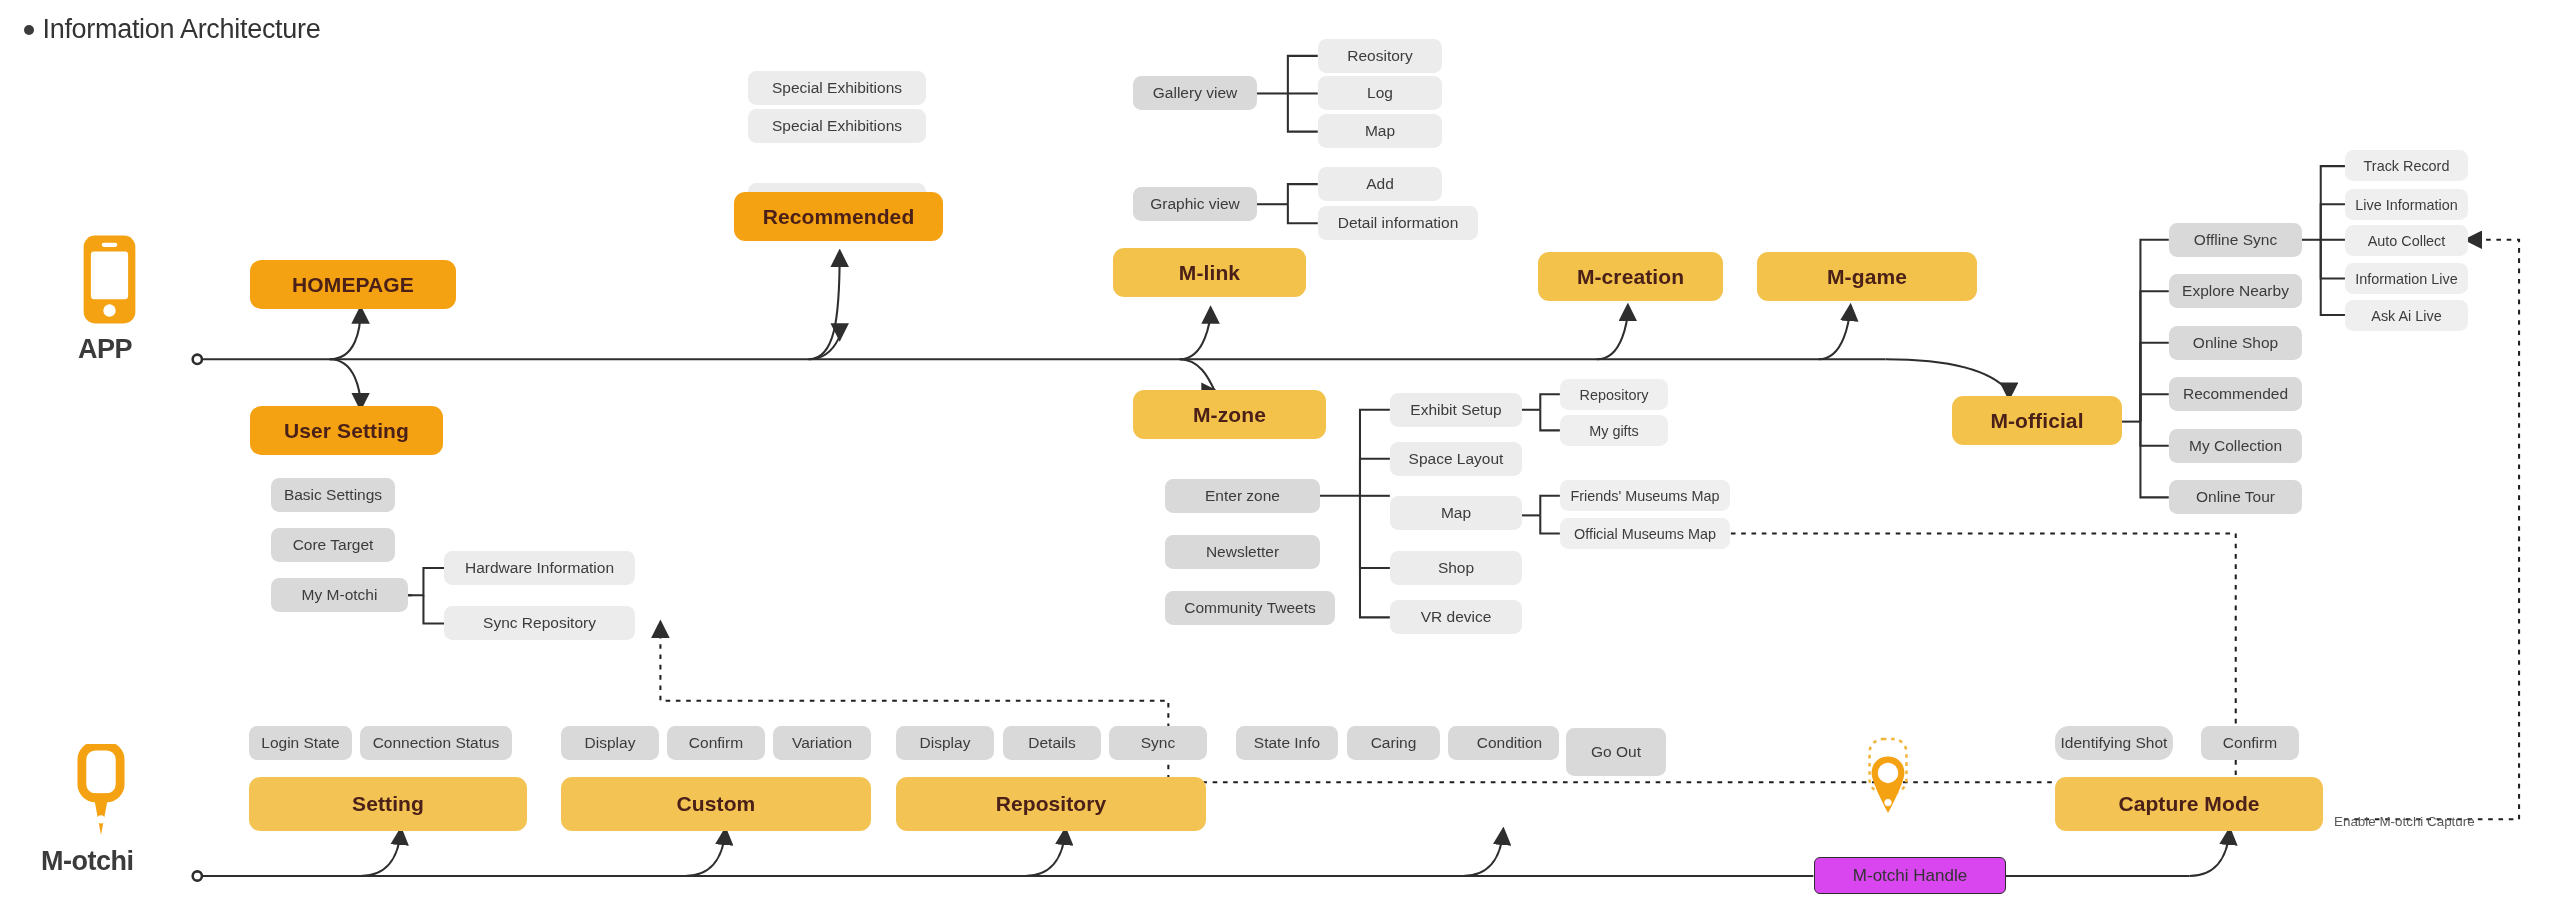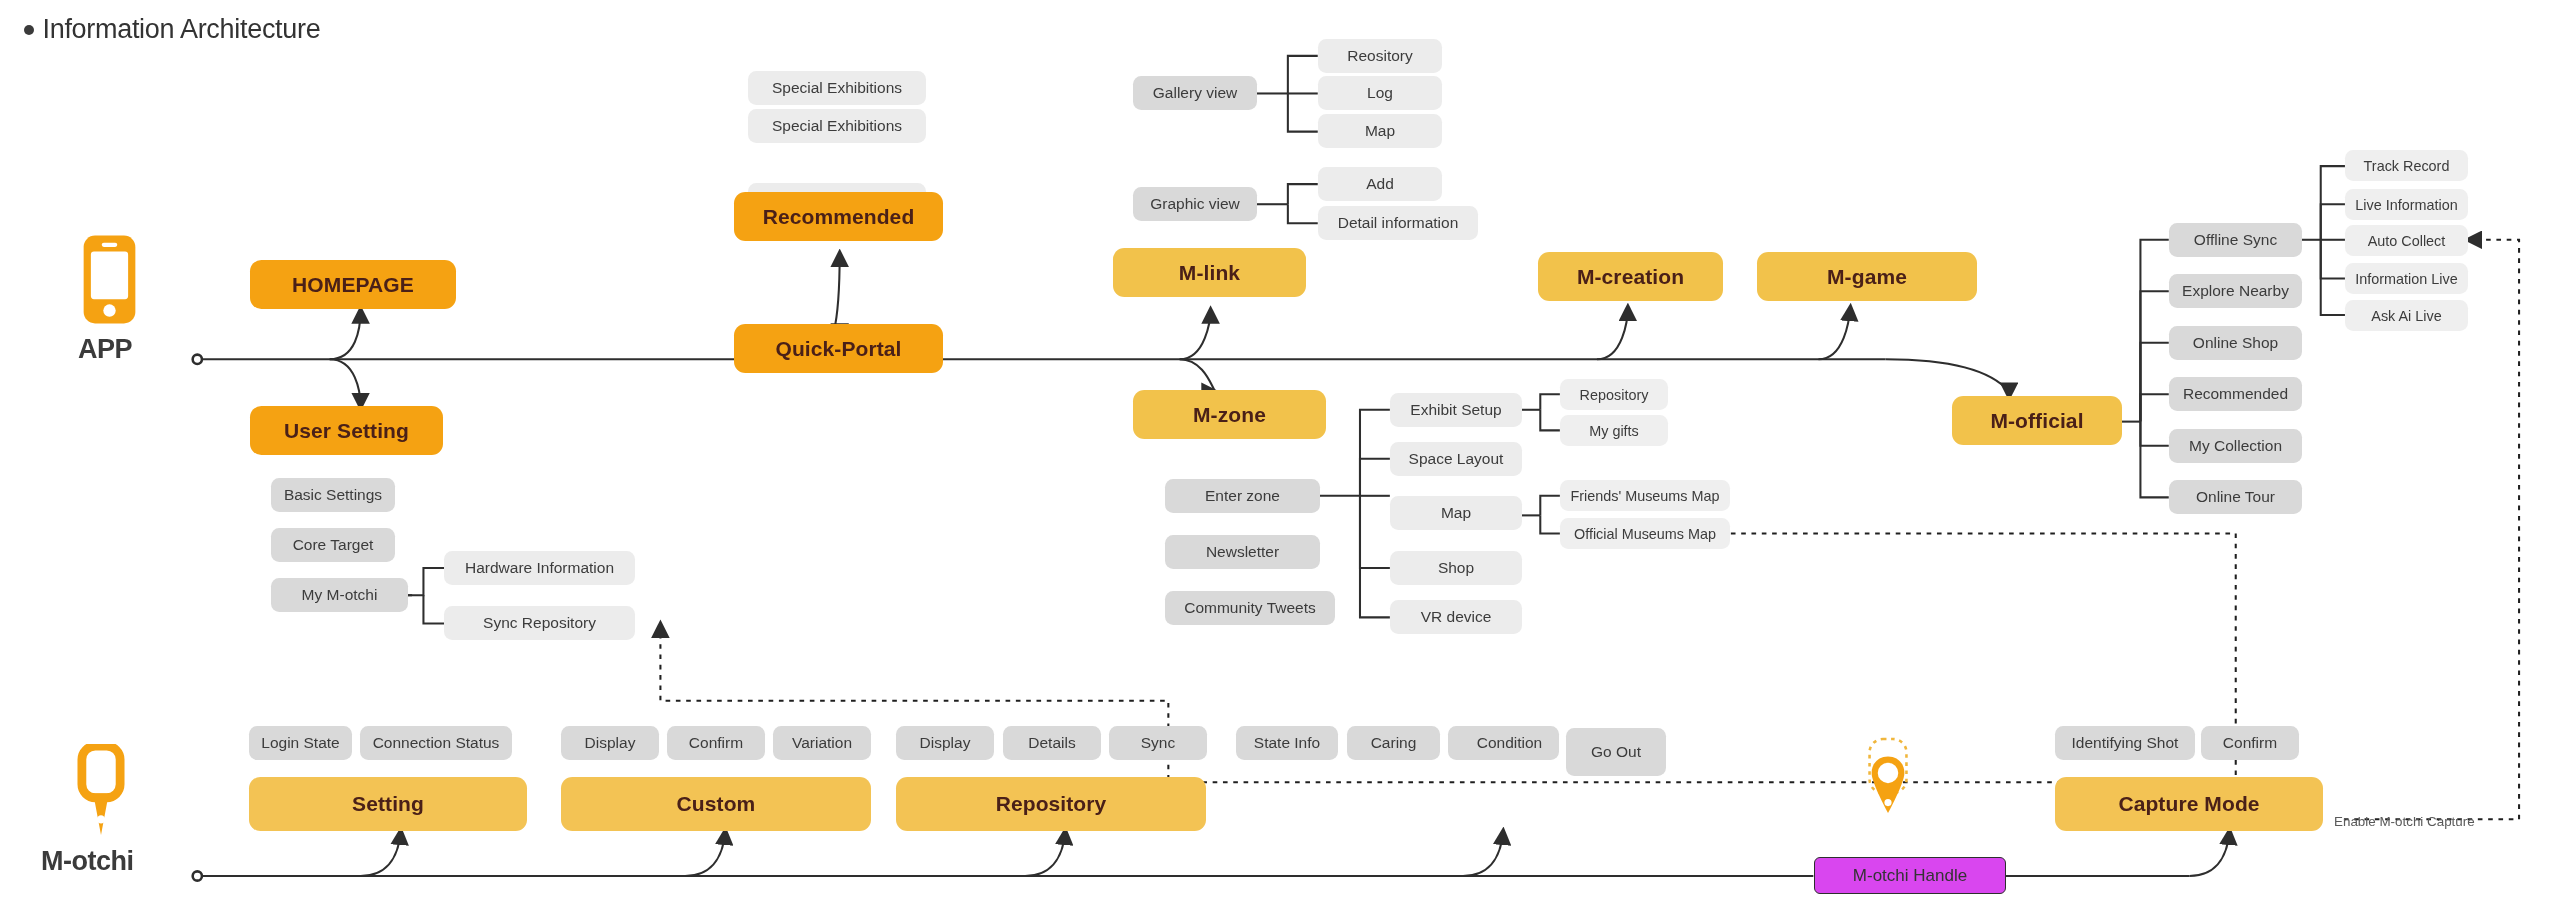--- a/index.html
+++ b/index.html
@@ -159,21 +159,20 @@
 
   <div class="node pill light" style="left:444px;top:551px;width:191px;height:34px;">Hardware Information</div>
   <div class="node pill light" style="left:444px;top:606px;width:191px;height:34px;">Sync Repository</div>
 
   <div class="node pill light" style="left:748px;top:71px;width:178px;height:34px;">Special Exhibitions</div>
   <div class="node pill light" style="left:748px;top:109px;width:178px;height:34px;">Special Exhibitions</div>
   <div class="node pill light" style="left:748px;top:147px;width:178px;height:34px;margin-top:36px;">Online Activties</div>
 
   <div class="node orange" style="left:734px;top:192px;width:209px;height:49px;">Recommended</div>
 
-  <div class="node orange" style="left:734px;top:324px;width:209px;height:49px;">Quick-Portal</div>
 
   <div class="node pill" style="left:1133px;top:76px;width:124px;height:34px;">Gallery view</div>
   <div class="node pill light" style="left:1318px;top:39px;width:124px;height:34px;">Reository</div>
   <div class="node pill light" style="left:1318px;top:76px;width:124px;height:34px;">Log</div>
   <div class="node pill light" style="left:1318px;top:114px;width:124px;height:34px;">Map</div>
 
   <div class="node pill" style="left:1133px;top:187px;width:124px;height:34px;">Graphic view</div>
   <div class="node pill light" style="left:1318px;top:167px;width:124px;height:34px;">Add</div>
   <div class="node pill light" style="left:1318px;top:206px;width:160px;height:34px;">Detail information</div>
 
@@ -246,20 +245,20 @@
   <div class="ico" style="left:1860px;top:737px;">
     <svg width="56" height="82" viewBox="0 0 108 160">
       <rect x="18" y="4" width="72" height="105" rx="26" fill="none" stroke="#F0B63C" stroke-width="5" stroke-dasharray="7 9"></rect>
       <path d="M54,38 C34,38 22,53 22,70 C22,90 54,148 54,148 C54,148 86,90 86,70 C86,53 74,38 54,38 Z" fill="#F5A212"></path>
       <circle cx="54" cy="70" r="20" fill="#ffffff"></circle>
       <circle cx="54" cy="128" r="7" fill="#ffffff"></circle>
     </svg>
   </div>
   <div class="handlebox" style="left:1814px;top:857px;width:192px;height:37px;">M-otchi Handle</div>
 
-  <div class="node pill" style="left:2055px;top:726px;width:140px;height:34px;">Identifying Shot</div>
+  <div class="node pill" style="left:2055px;top:726px;width:118px;height:34px;border-radius:14px;">Identifying Shot</div>
   <div class="node pill" style="left:2201px;top:726px;width:98px;height:34px;">Confirm</div>
   <div class="node goldsoft" style="left:2055px;top:777px;width:268px;height:54px;">Capture Mode</div>
 
   <div class="plainlabel" style="left:2334px;top:814px;">Enable M-otchi Capture</div>
 
 </div>
 
 
 </body></html>

